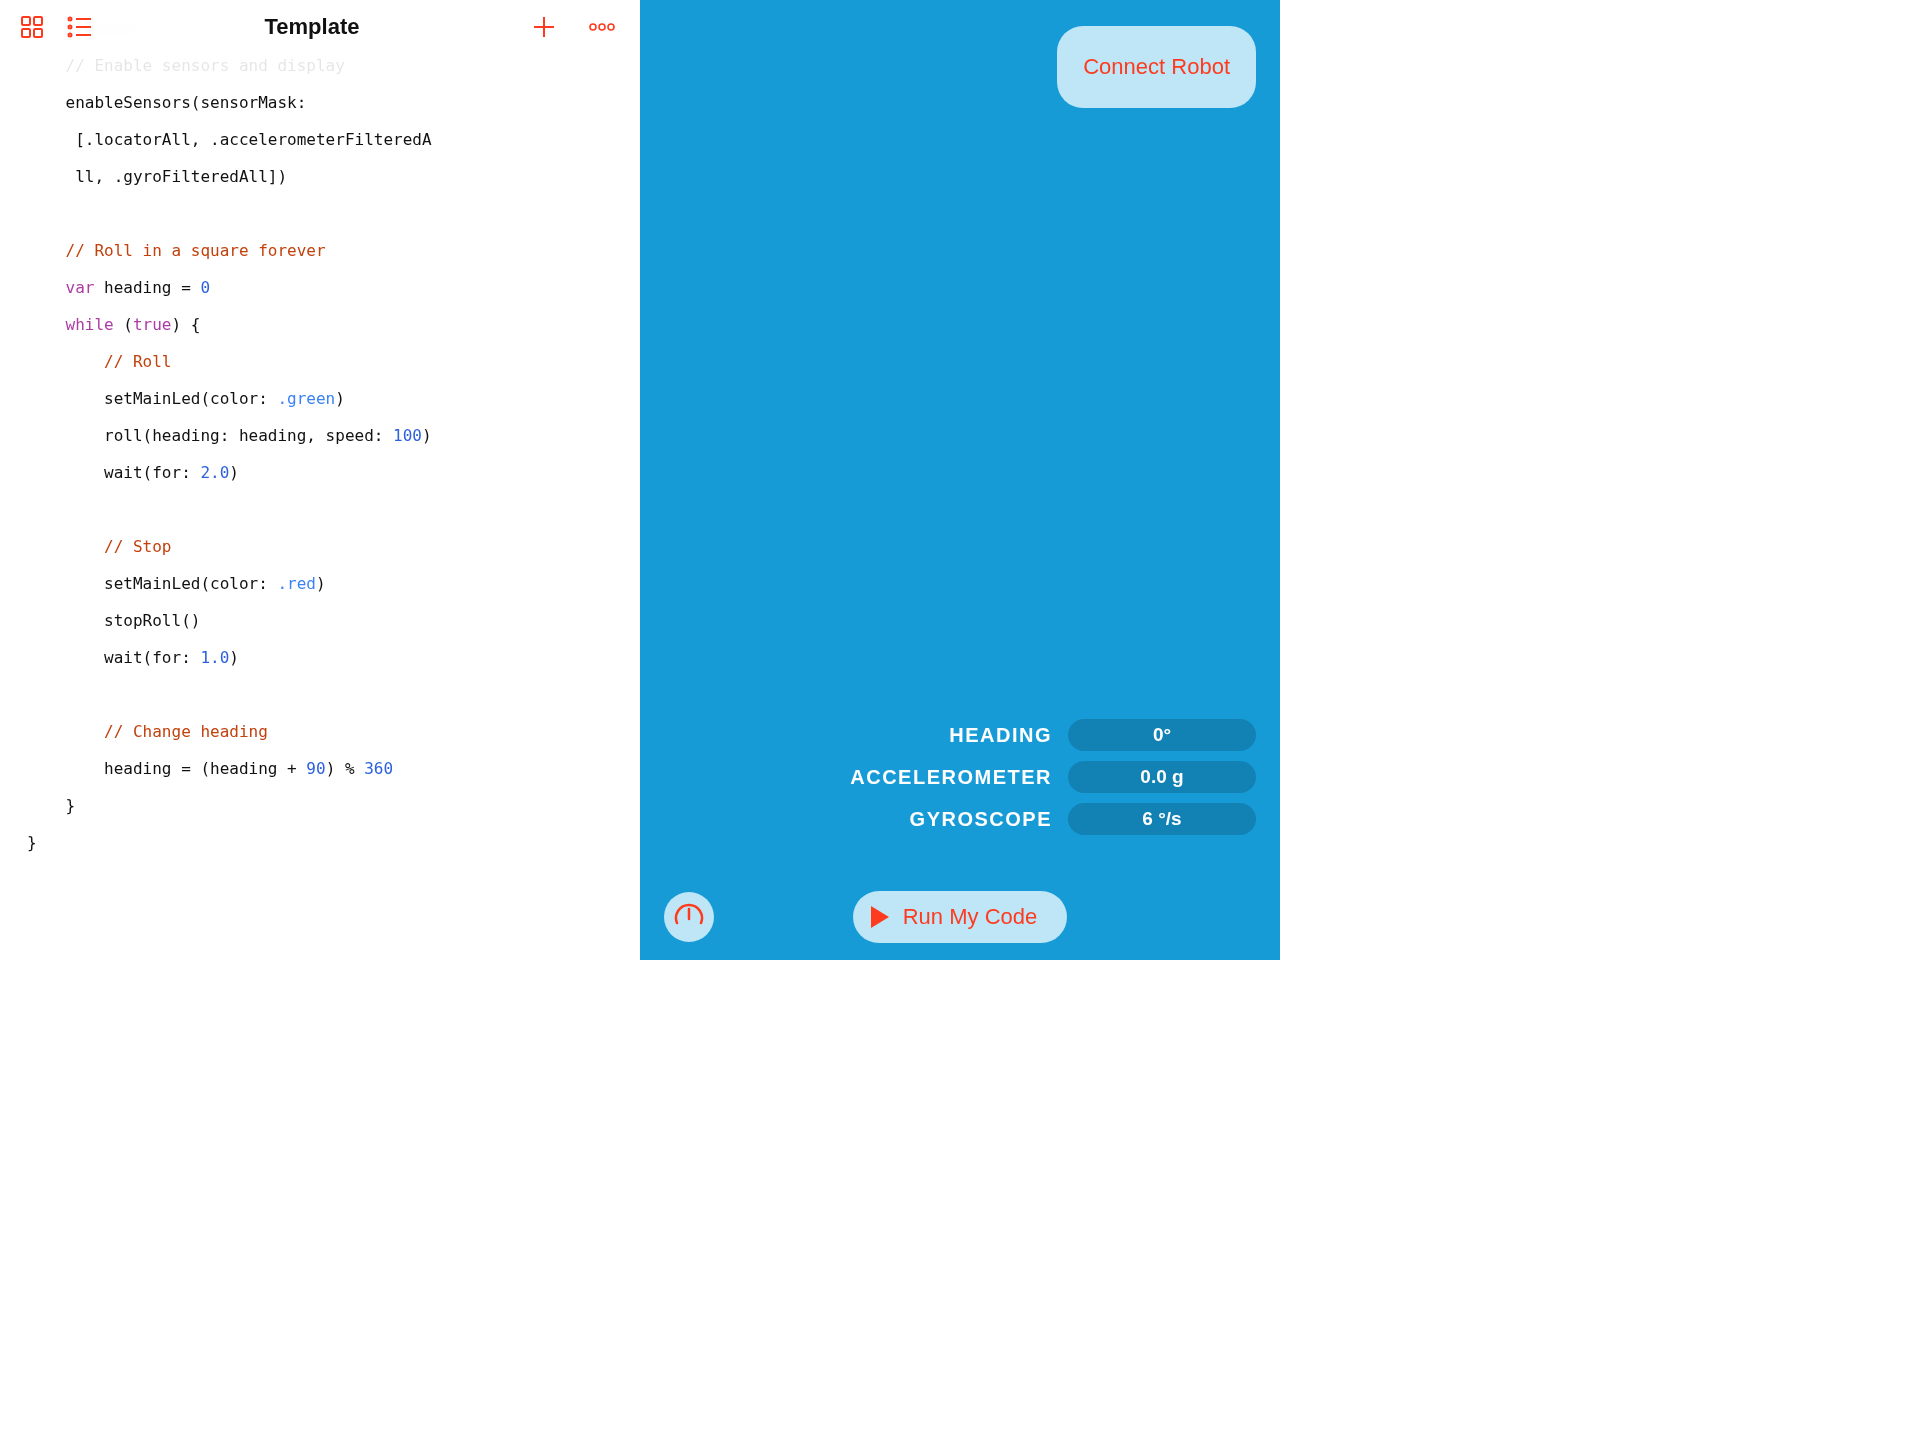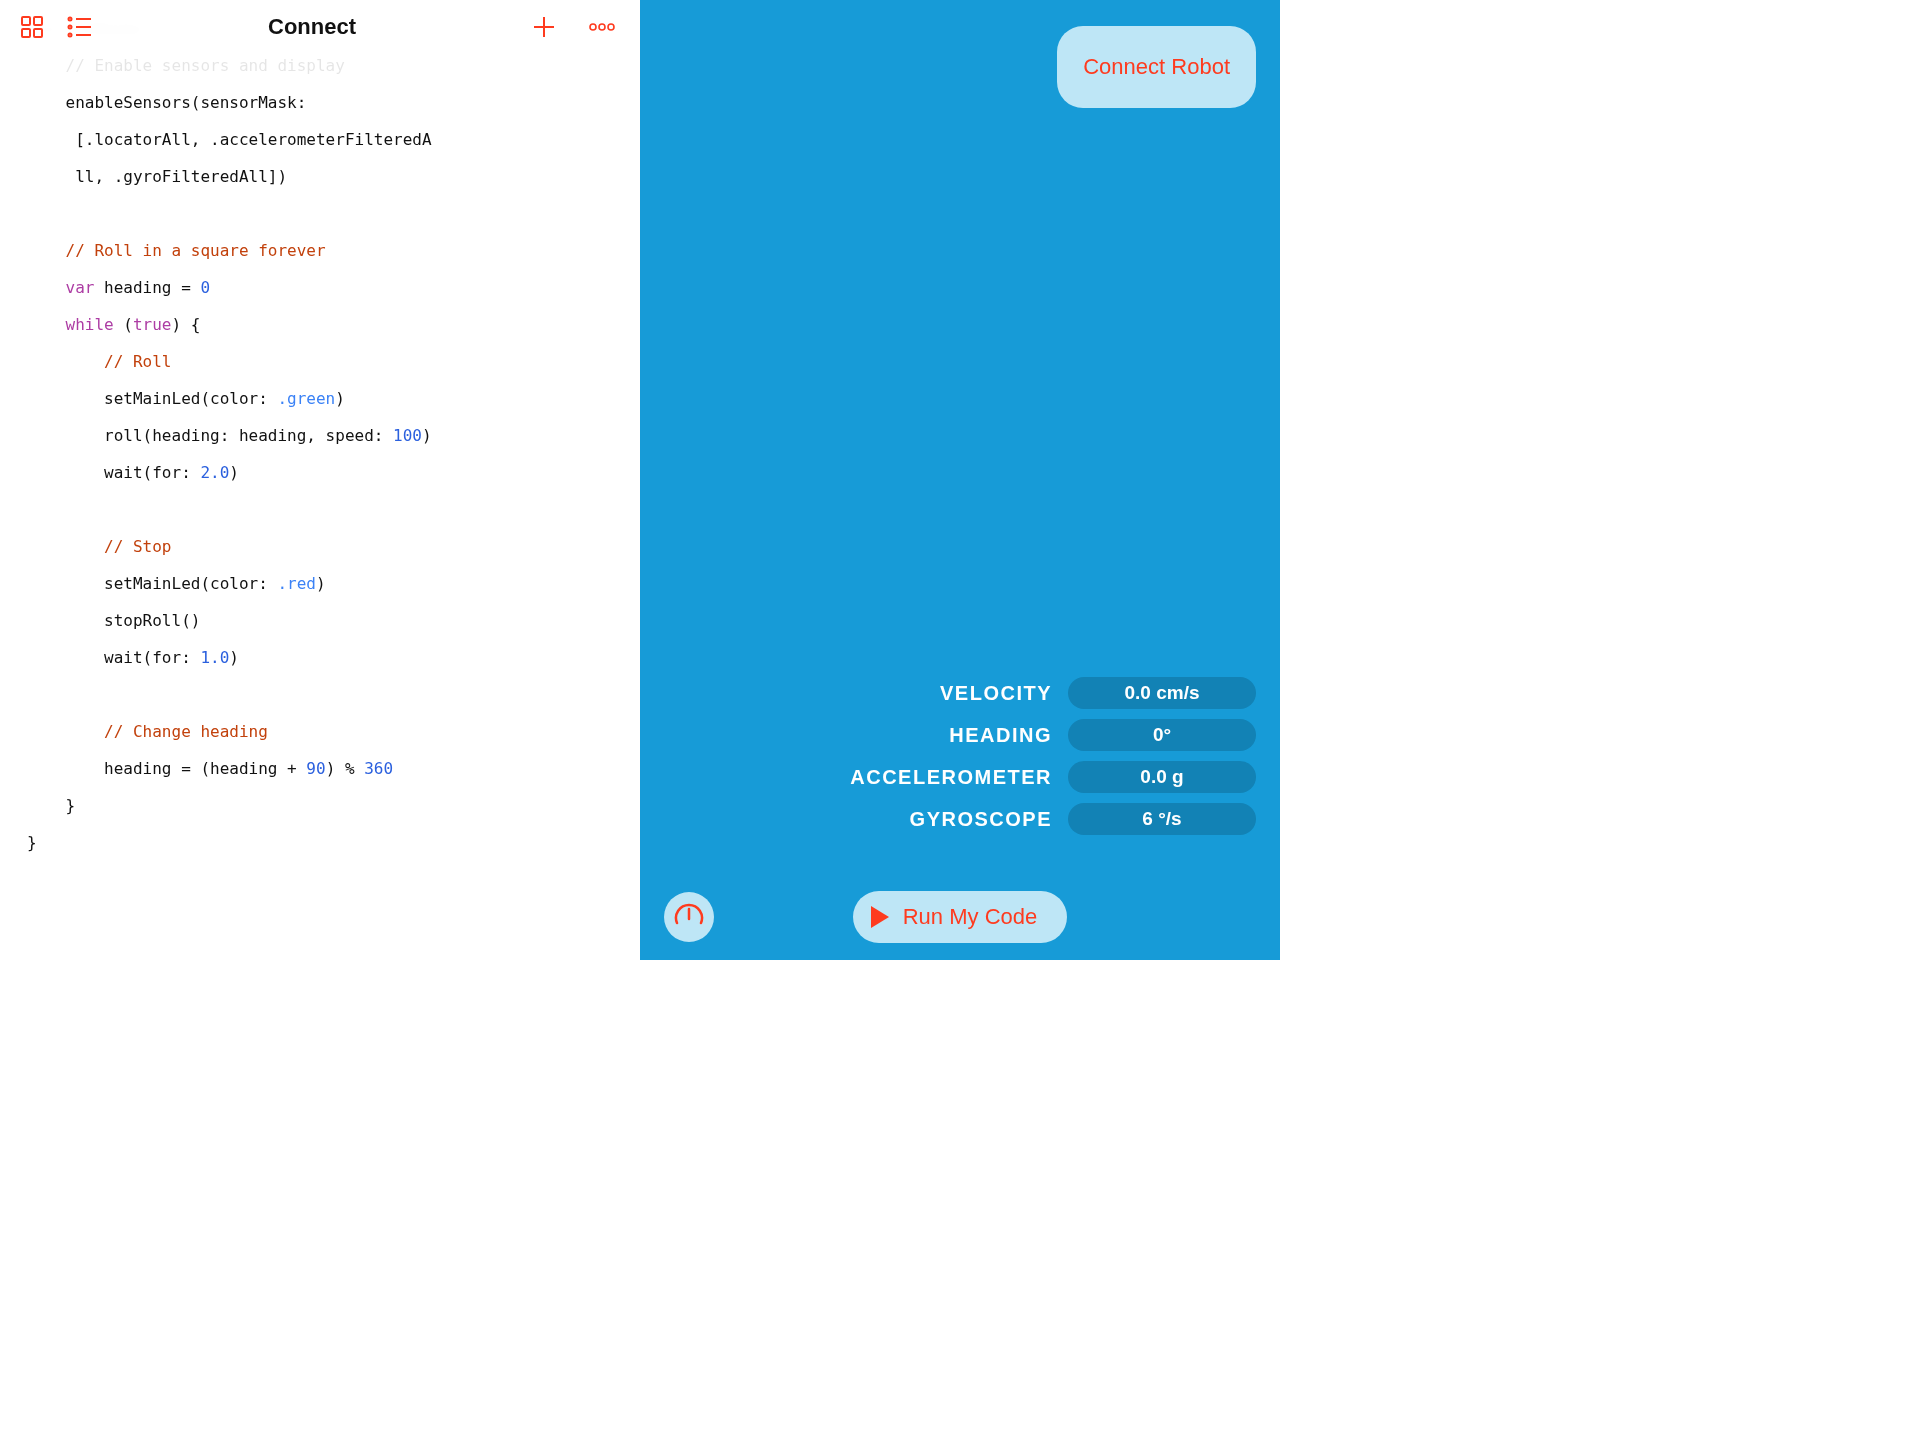--- a/index.html
+++ b/index.html
@@ -85,21 +85,21 @@
     <div class="icon-btn">
       <svg class="orange" width="26" height="24" viewBox="0 0 26 24" stroke-width="2">
         <circle cx="3" cy="4" r="1.5" fill="#FE3B1F" stroke="none"></circle>
           <line x1="9" y1="4" x2="24" y2="4"></line>
         <circle cx="3" cy="12" r="1.5" fill="#FE3B1F" stroke="none"></circle>
           <line x1="9" y1="12" x2="24" y2="12"></line>
         <circle cx="3" cy="20" r="1.5" fill="#FE3B1F" stroke="none"></circle>
           <line x1="9" y1="20" x2="24" y2="20"></line>
       </svg>
     </div>
-    <div class="title">Connect</div>
+    <div class="title">Template</div>
     <div class="right-group">
       <div class="icon-btn" style="margin:0">
         <svg class="orange" width="24" height="24" viewBox="0 0 24 24" stroke-width="2">
           <line x1="12" y1="2" x2="12" y2="22"></line>
             <line x1="2" y1="12" x2="22" y2="12"></line>
         </svg>
       </div>
       <div class="icon-btn" style="margin:0">
         <svg width="28" height="10" viewBox="0 0 28 10">
           <circle cx="5" cy="5" r="3" fill="none" stroke="#FE3B1F" stroke-width="1.6"></circle>
@@ -108,24 +108,20 @@
         </svg>
       </div>
     </div>
   </div>
 </div>
 
 <div class="right-pane">
   <button class="connect-btn">Connect Robot</button>
 
   <div class="sensors" id="sensors">
-      <div class="sensor-row">
-        <div class="sensor-label">VELOCITY</div>
-        <div class="sensor-value">0.0 cm/s</div>
-      </div>
       <div class="sensor-row">
         <div class="sensor-label">HEADING</div>
         <div class="sensor-value">0°</div>
       </div>
       <div class="sensor-row">
         <div class="sensor-label">ACCELEROMETER</div>
         <div class="sensor-value">0.0 g</div>
       </div>
       <div class="sensor-row">
         <div class="sensor-label">GYROSCOPE</div>

